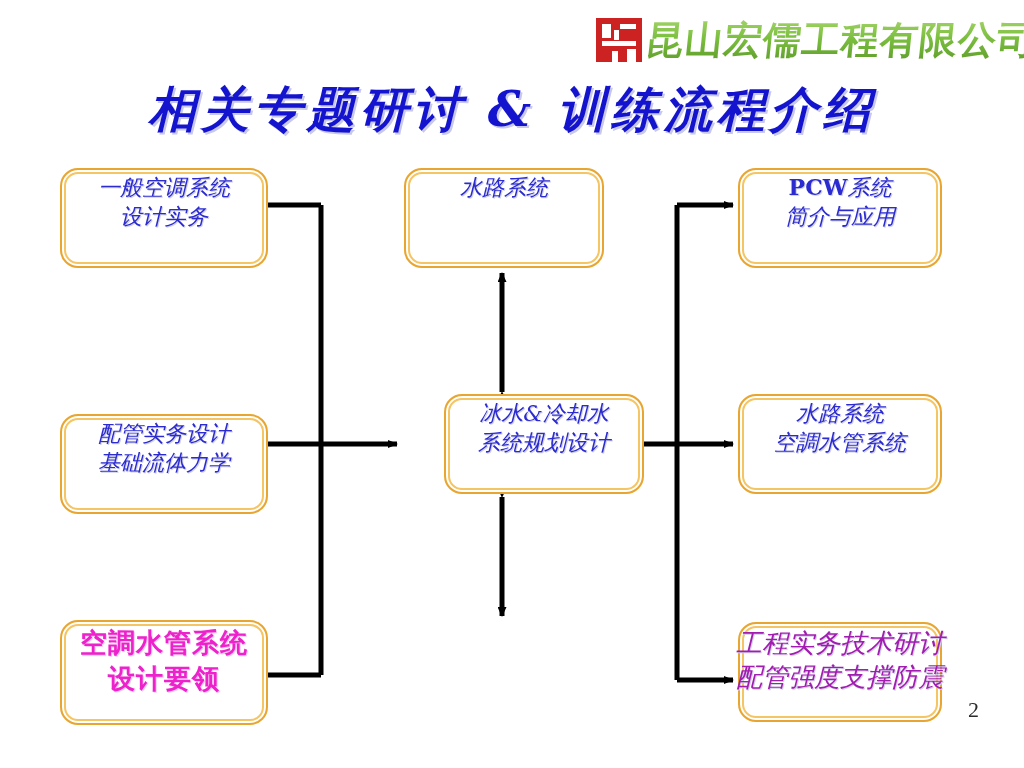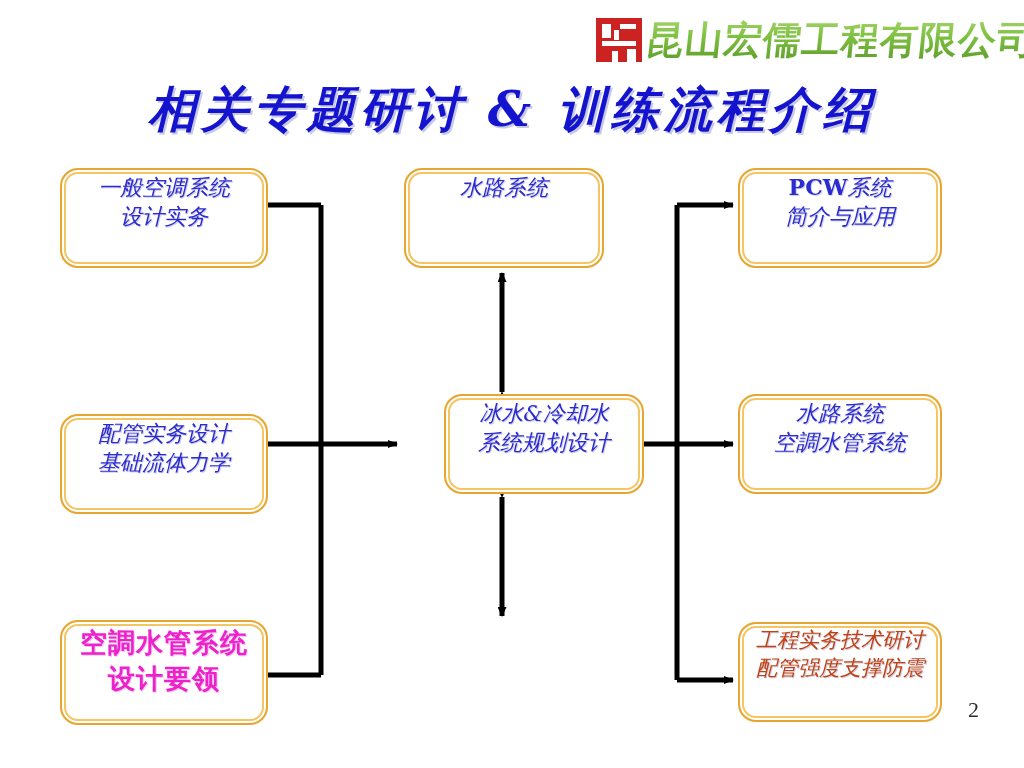--- a/index.html
+++ b/index.html
@@ -70,22 +70,22 @@
   .node .ln b{font-style:normal;font-weight:bold;}
   .node.highlight .ln{
     font-style:normal;
     font-weight:bold;
     font-size:27px;
     color:#ee22cc;
     text-shadow:1px 1px 0 #f6c9ef;
     letter-spacing:1px;
   }
   .node.overflow .ln{
-    font-size:21px;
-    color:#c2410c;
+    font-size:26px;
+    color:#a21caf;
     font-family:Liberation Serif, serif;
   }
   .node.overflow{overflow:visible;}
 
   
   #n1{left:60px;top:168px;width:208px;height:100px;}
   #n2{left:404px;top:168px;width:200px;height:100px;}
   #n3{left:738px;top:168px;width:204px;height:100px;}
   #n4{left:60px;top:414px;width:208px;height:100px;}
   #n5{left:404px;top:394px;width:200px;height:100px;margin-left:40px;}

